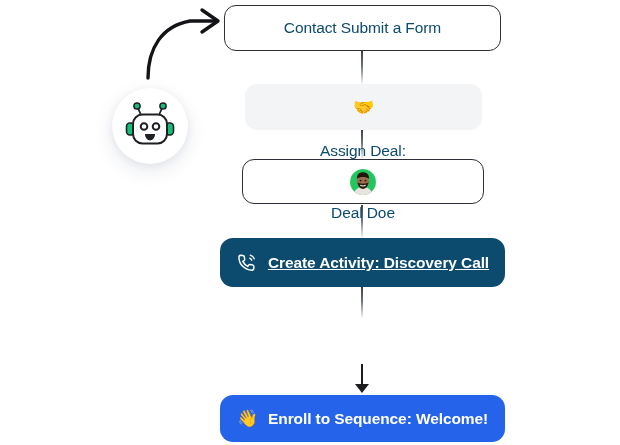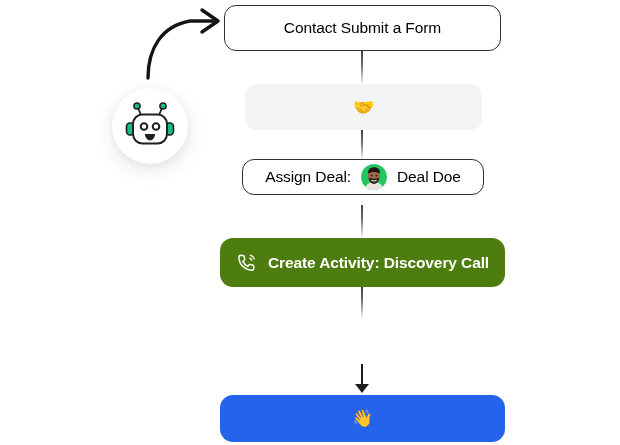--- a/index.html
+++ b/index.html
@@ -78,45 +78,46 @@
     font-size: 15.5px;
     letter-spacing: -0.1px;
     white-space: nowrap;
   }
   .node-label { line-height: 1; }
 
   .node.outline {
     background: #ffffff;
     border: 1.6px solid #2d2f39;
     border-radius: 12px;
-    color: #000000;
+    color: #0c4a6e;
     font-weight: 400;
   }
   .node.muted {
     background: #f3f4f6;
     border-radius: 12px;
     color: #15161c;
     font-weight: 500;
   }
   .node.green {
-    background: #4d7c0f;
+    background: #0c4a6e;
     border-radius: 13px;
     color: #ffffff;
     font-weight: 600;
+    text-decoration: underline;
   }
   .node.blue {
     background: #2563eb;
     border-radius: 13px;
     color: #ffffff;
     font-weight: 600;
   }
 
   #node-trigger   { left: 224px; top: 5px;   width: 277px; height: 46px; }
   #node-createdeal{ left: 245px; top: 84px;  width: 237px; height: 46px; }
-  #node-assign    { left: 242px; top: 159px; width: 242px; height: 36px; }
+  #node-assign    { left: 242px; top: 159px; width: 242px; height: 45px; flex-direction: column; }
   #node-activity  { left: 220px; top: 238px; width: 285px; height: 49px; }
   #node-stage     { left: 242px; top: 318px; width: 242px; height: 45px; }
   #node-enroll    { left: 220px; top: 395px; width: 285px; height: 47px; }
 
   .emoji {
     font-size: 17px;
     line-height: 1;
     display: inline-flex;
     align-items: center;
   }
@@ -210,15 +211,16 @@
         <path d="M15.6 3.4 C17.6 4.0 19.2 5.5 19.9 7.4" stroke="#ffffff" stroke-width="1.5" stroke-linecap="round" fill="none"></path>
         <path d="M15.0 6.7 C16.0 7.1 16.8 7.9 17.2 8.9" stroke="#ffffff" stroke-width="1.5" stroke-linecap="round" fill="none"></path>
       </svg>
     </span>
     <span class="node-label">Create Activity: Discovery Call</span>
   </div>
 
 
   <div class="node blue" id="node-enroll">
     <span class="emoji">👋</span>
+    <span class="node-label">Enroll to Sequence: Welcome!</span>
   </div>
 
 </div>
 
 </body></html>

